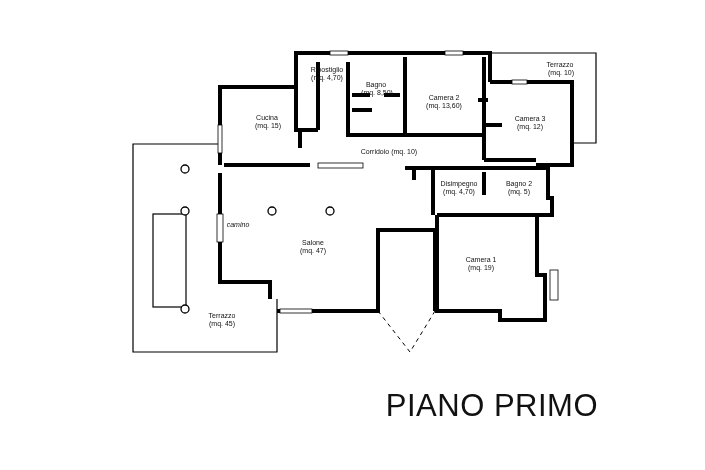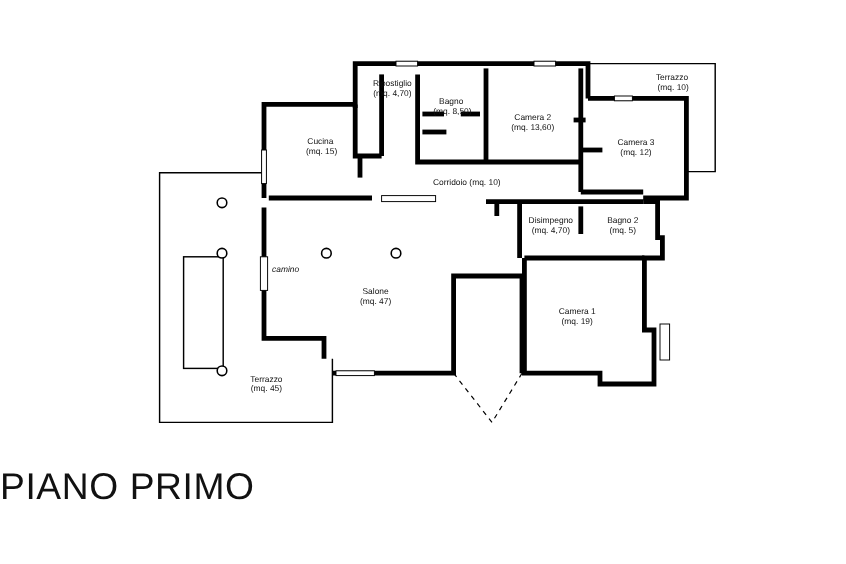--- a/index.html
+++ b/index.html
@@ -1,19 +1,19 @@
 <!DOCTYPE html>
 <html><head>
 <meta charset="utf-8">
 <style>
   html, body { margin: 0; padding: 0; background: #ffffff; }
   body { width: 705px; height: 470px; position: relative; overflow: hidden; font-family: "Liberation Sans", sans-serif; }
   #plan { position: absolute; left: 0; top: 0; width: 705px; height: 470px; }
   .room-label { font-family: "Liberation Sans", sans-serif; font-size: 7px; fill: #111; text-anchor: middle; }
-  .title { position: absolute; left: 0; width: 598px; top: 388px; text-align: left; font-family: "Liberation Sans", sans-serif; font-size: 31px; color: #111; letter-spacing: 0.5px; }
+  .title { position: absolute; left: 0; width: 598px; top: 388px; text-align: right; font-family: "Liberation Sans", sans-serif; font-size: 31px; color: #111; letter-spacing: 0.5px; }
   .wall { stroke: #000; fill: none; }
   .thick { stroke-width: 4; }
   .thin { stroke-width: 1.2; }
   .win { stroke: #000; stroke-width: 0.8; fill: #fff; }
   .col { fill: #fff; stroke: #000; stroke-width: 1.3; }
   .dash { stroke: #000; stroke-width: 1; stroke-dasharray: 4 4; fill: none; }
 </style>
 </head>
 <body>
 

